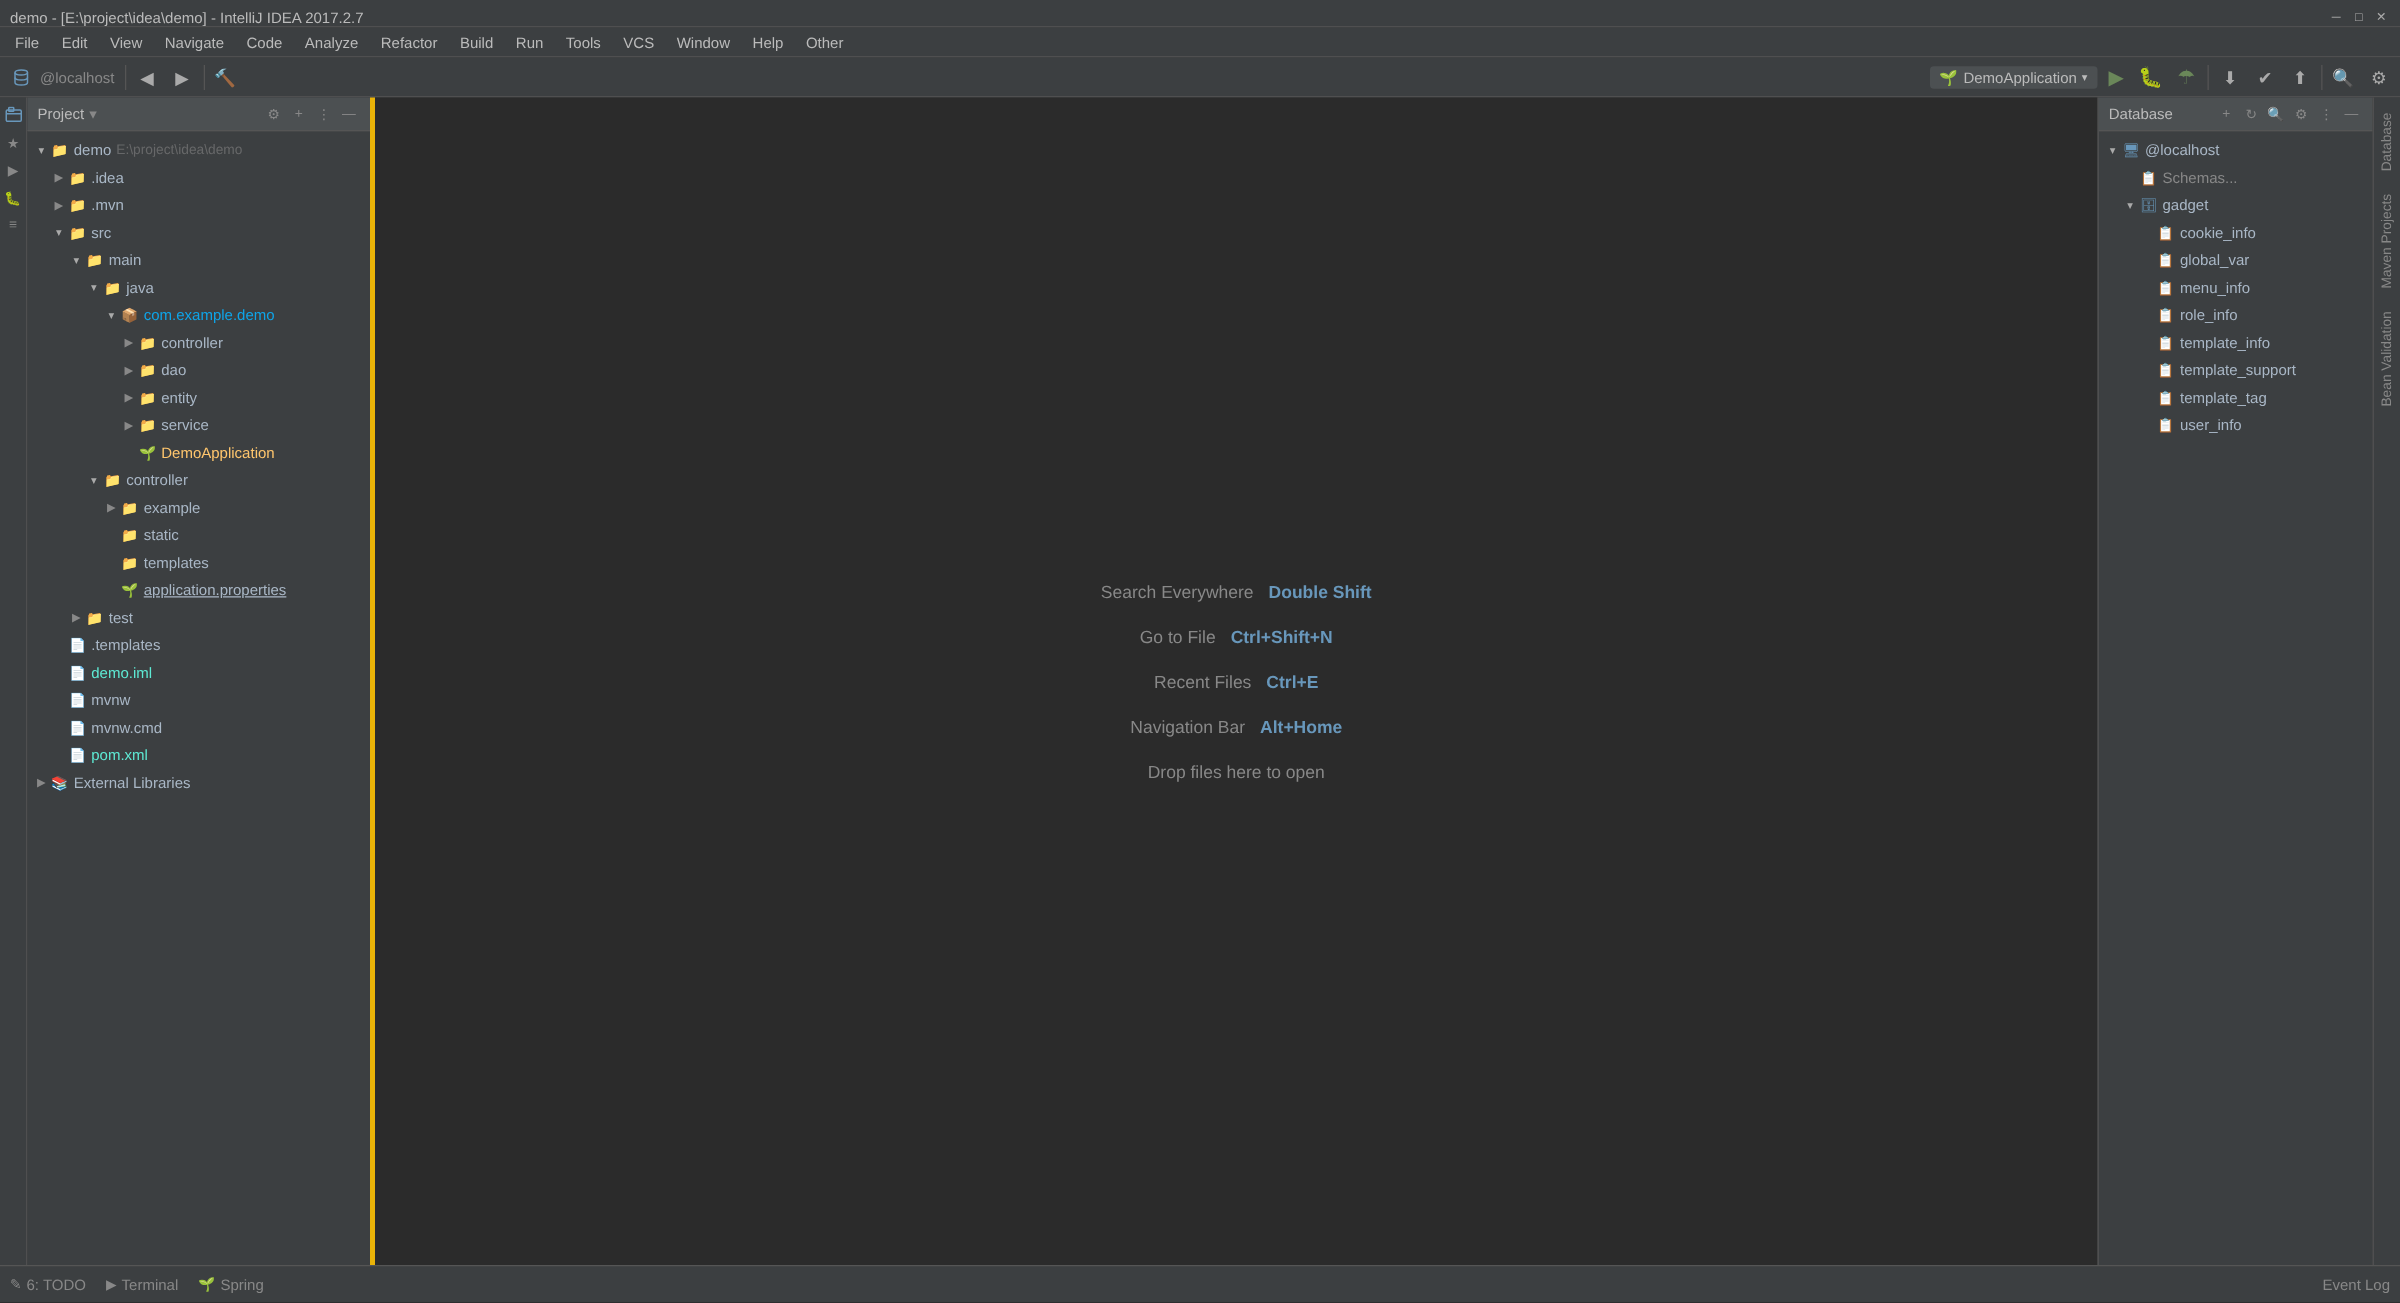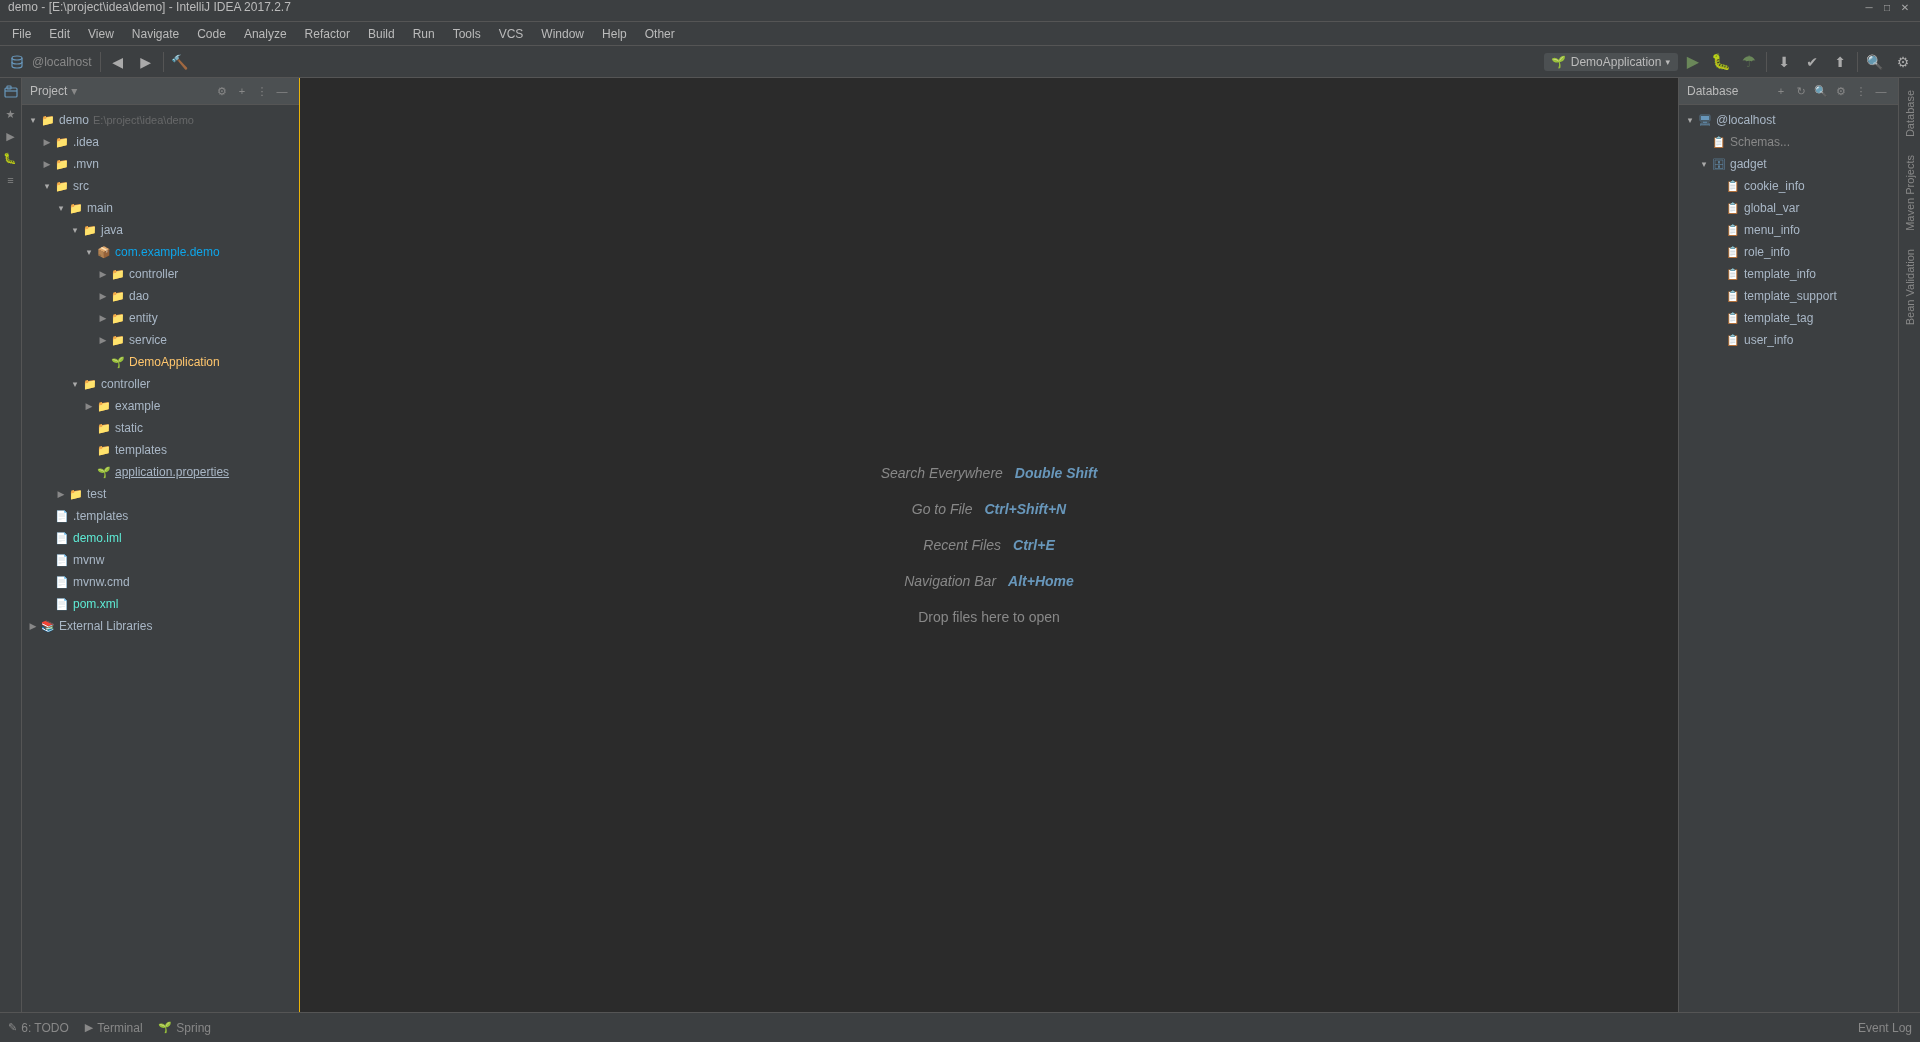--- a/index.html
+++ b/index.html
@@ -11,21 +11,21 @@
       font-size: 12px;
       color: #a9b7c6;
       overflow: hidden;
     }
 
     
     #title-bar {
       background: #3c3f41;
       height: 22px;
       display: flex;
-      align-items: flex-start;
+      align-items: flex-end;
       padding: 0 8px;
       color: #bbbbbb;
       font-size: 12px;
       border-bottom: 1px solid #555;
     }
     #title-bar .title-text {
       flex: 1;
     }
     #title-bar .window-controls {
       display: flex;
@@ -138,21 +138,21 @@
       cursor: pointer;
       font-size: 11px;
       border-radius: 2px;
     }
     .sidebar-icon.active { color: #6897bb; }
 
     
     #project-panel {
       width: 278px;
       background: #3c3f41;
-      border-right: 1px solid #eab308;
+      border-right: 4px solid #eab308;
       display: flex;
       flex-direction: column;
     }
     #project-panel-header {
       display: flex;
       align-items: center;
       padding: 4px 8px;
       background: #4c5052;
       border-bottom: 1px solid #555;
       gap: 4px;
@@ -246,21 +246,20 @@
       align-items: center;
       justify-content: center;
       gap: 20px;
     }
     .editor-hint {
       display: flex;
       align-items: center;
       gap: 12px;
       font-size: 14px;
       color: #888;
-      font-style: italic;
     }
     .hint-label { color: #888; }
     .hint-shortcut {
       color: #6897bb;
       font-weight: bold;
     }
     .drop-hint {
       color: #888;
       font-size: 14px;
     }

